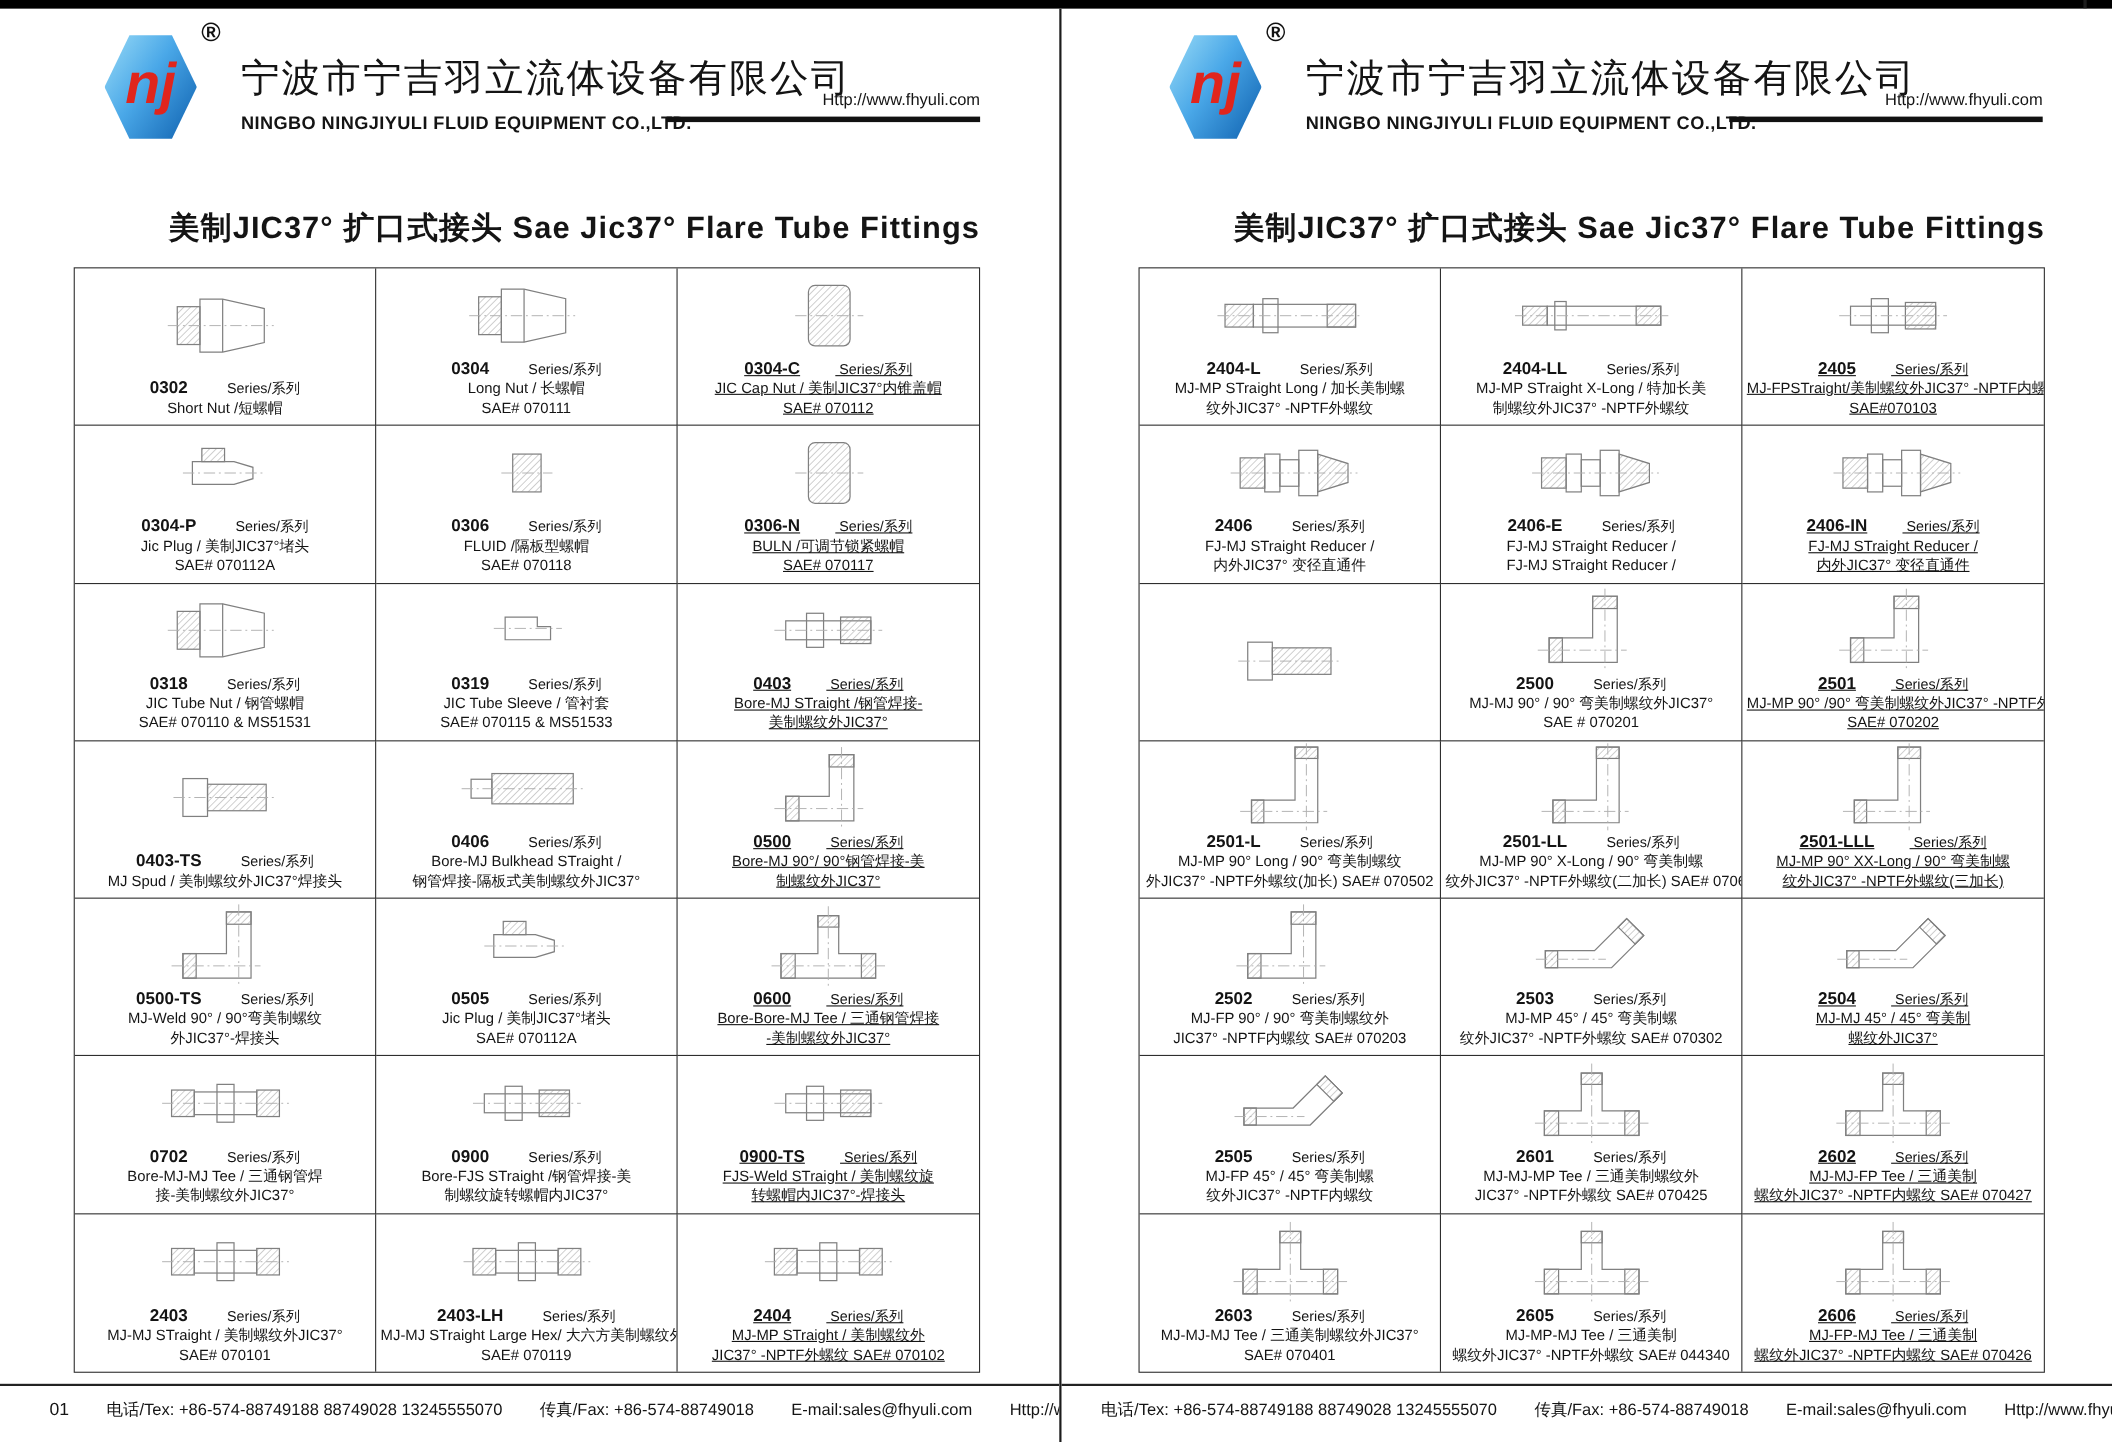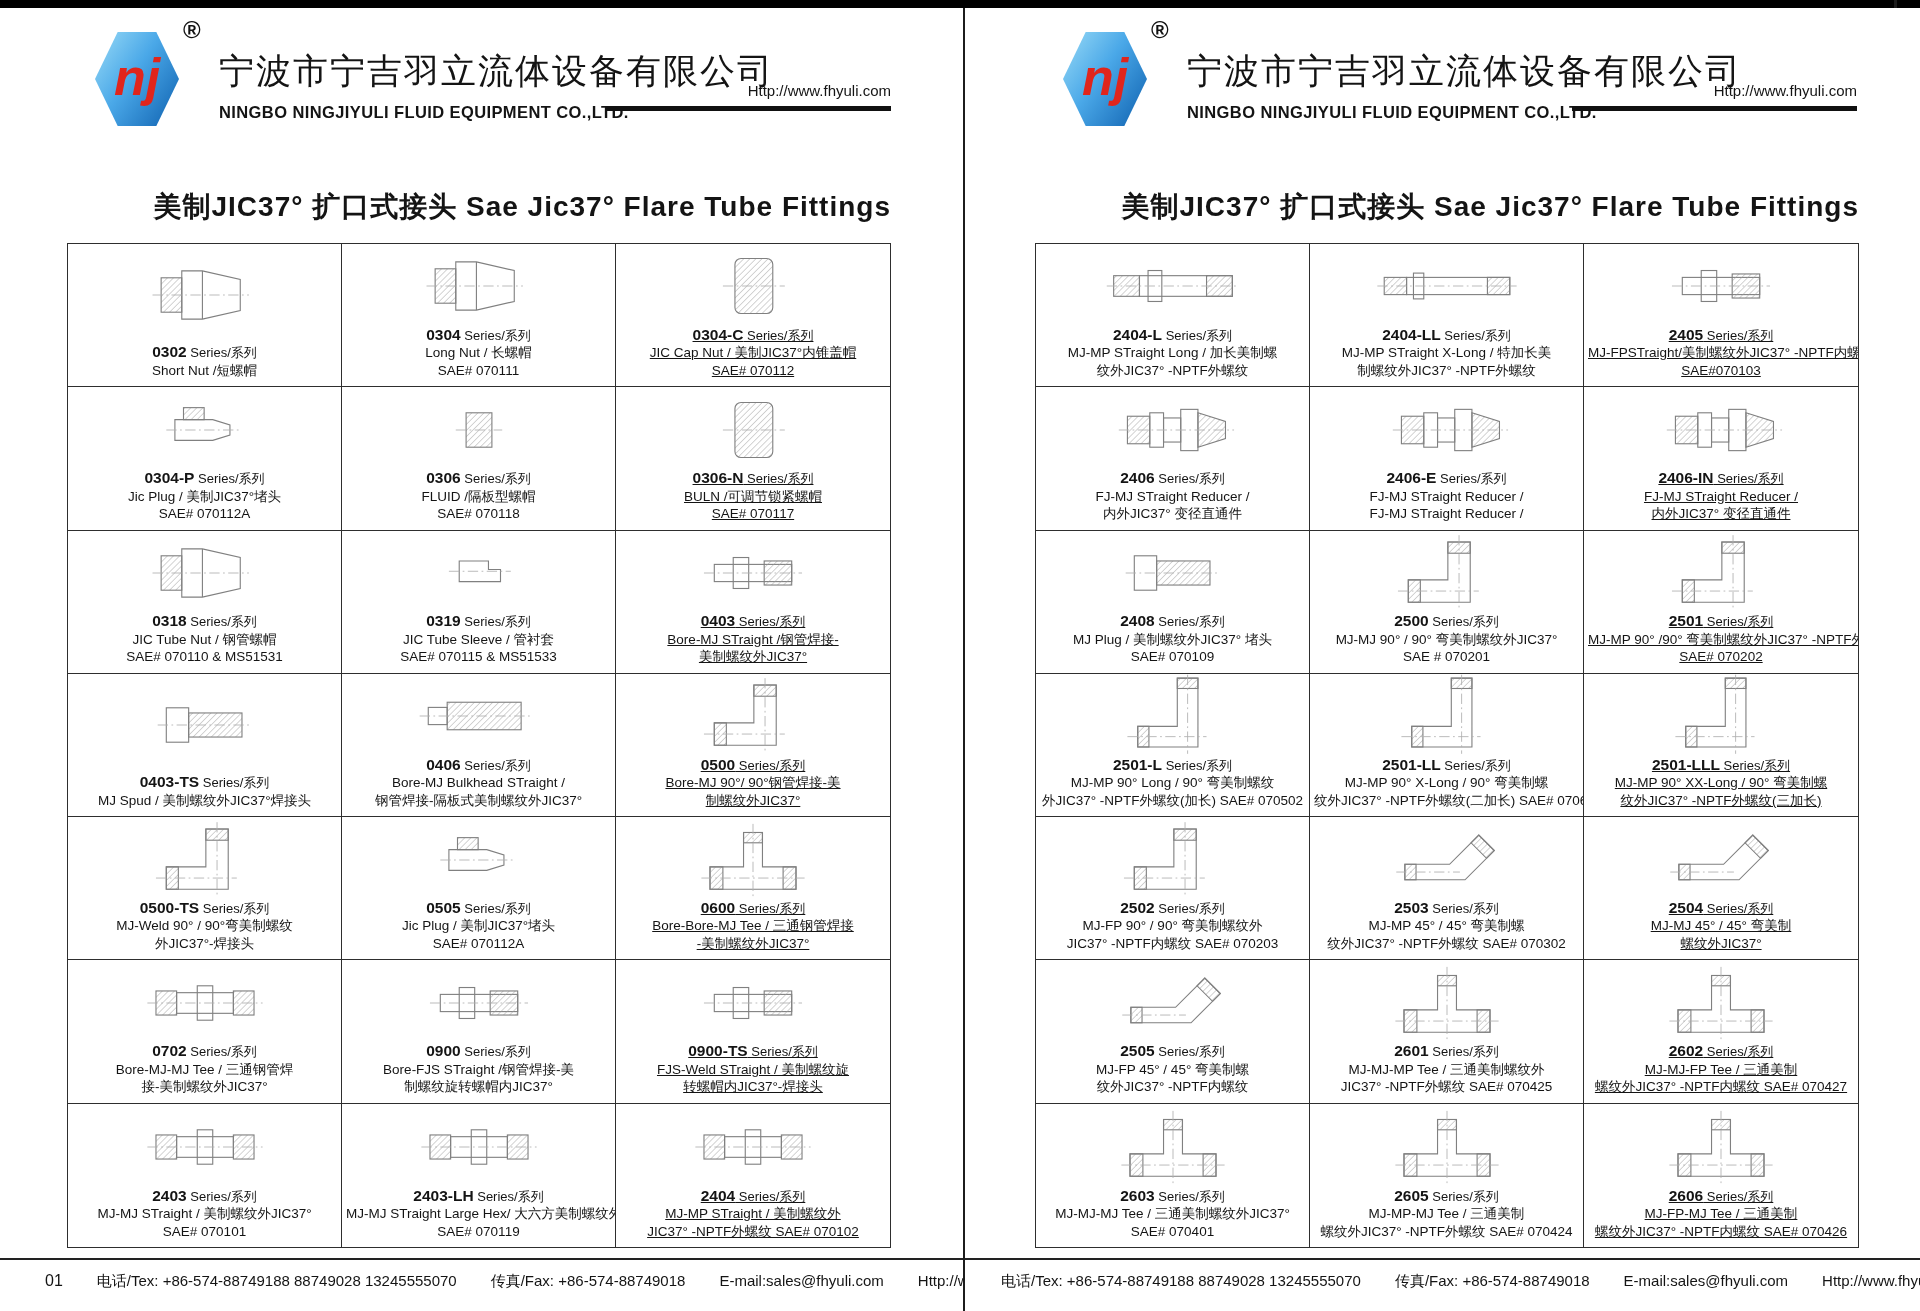--- a/index.html
+++ b/index.html
@@ -37,21 +37,21 @@
   .grid{position:absolute;left:70px;top:235px;width:824px;height:1005px;
         display:grid;grid-template-columns:repeat(3,1fr);grid-template-rows:repeat(7,1fr);
         border:1px solid #2e2e2e;box-sizing:border-box;background:#fff;}
   .cell{border-right:1px solid #2e2e2e;border-bottom:1px solid #2e2e2e;box-sizing:border-box;
         display:flex;flex-direction:column;padding:3px 4px 5px;overflow:hidden;}
   .cell:nth-child(3n){border-right:none;text-decoration:underline;}
   .cell:nth-child(n+19){border-bottom:none;}
   .drawing{flex:1;display:flex;align-items:center;justify-content:center;min-height:0;}
   .caption{text-align:center;font-size:13.5px;line-height:17.5px;padding-bottom:2px;}
   .codeline b{font-size:15.5px;font-weight:bold;}
-  .codeline span{font-size:13px;}
+  .codeline span{font-size:13px;padding-left:32px;}
   .desc{white-space:nowrap;}
 
   
   .footer-rule{position:absolute;top:1250px;left:0;width:966px;height:2px;background:#222;}
   .page-footer{position:absolute;top:1264px;left:0;width:966px;display:flex;gap:34px;
                font-size:15px;align-items:baseline;box-sizing:border-box;white-space:nowrap;}
   .page-left .page-footer{padding-left:48px;}
   .page-right .page-footer{padding-left:36px;padding-right:18px;}
   .pageno{font-size:16px;}
 </style>
@@ -651,25 +651,20 @@
             <defs>
               <pattern id="h1x6" width="5" height="5" patternUnits="userSpaceOnUse" patternTransform="rotate(45)">
                 <line x1="0" y1="0" x2="0" y2="5" stroke="#9c9c9c" stroke-width="1"></line>
               </pattern>
             </defs>
             <rect x="40" y="30" width="26" height="40" stroke="#808080" stroke-width="1.3" fill="none"></rect>
             <rect x="66" y="36" width="62" height="28" stroke="#808080" stroke-width="1.3" fill="url(#h1x6)"></rect>
             <line x1="30" y1="50" x2="140" y2="50" stroke="#b0b0b0" stroke-width="1" stroke-dasharray="12 4 2 4"></line>
           </svg>
         </div>
-        <div class="caption">
-          <div class="codeline"><b>2408</b><span> Series/系列</span></div>
-          <div class="desc">MJ Plug / 美制螺纹外JIC37° 堵头</div>
-          <div class="desc">SAE# 070109</div>
-        </div>
       </div>
       <div class="cell">
         <div class="drawing">
           <svg width="178" height="86" viewBox="0 0 170 100" xmlns="http://www.w3.org/2000/svg">
             <defs>
               <pattern id="h1x7" width="5" height="5" patternUnits="userSpaceOnUse" patternTransform="rotate(45)">
                 <line x1="0" y1="0" x2="0" y2="5" stroke="#9c9c9c" stroke-width="1"></line>
               </pattern>
             </defs>
             <path d="M40,58 L86,58 L86,14 L112,14 L112,84 L40,84 Z" stroke="#808080" stroke-width="1.3" fill="none"></path>
@@ -928,21 +923,21 @@
             <rect x="35" y="58" width="15" height="26" stroke="#808080" stroke-width="1.3" fill="url(#h1x19)"></rect>
             <rect x="120" y="58" width="15" height="26" stroke="#808080" stroke-width="1.3" fill="url(#h1x19)"></rect>
             <rect x="74" y="18" width="22" height="12" stroke="#808080" stroke-width="1.3" fill="url(#h1x19)"></rect>
             <line x1="25" y1="71" x2="145" y2="71" stroke="#b0b0b0" stroke-width="1" stroke-dasharray="12 4 2 4"></line>
             <line x1="85" y1="8" x2="85" y2="94" stroke="#b0b0b0" stroke-width="1" stroke-dasharray="12 4 2 4"></line>
           </svg>
         </div>
         <div class="caption">
           <div class="codeline"><b>2605</b><span> Series/系列</span></div>
           <div class="desc">MJ-MP-MJ Tee / 三通美制</div>
-          <div class="desc">螺纹外JIC37° -NPTF外螺纹  SAE# 070424</div>
+          <div class="desc">螺纹外JIC37° -NPTF外螺纹  SAE# 044340</div>
         </div>
       </div>
       <div class="cell">
         <div class="drawing">
           <svg width="178" height="86" viewBox="0 0 170 100" xmlns="http://www.w3.org/2000/svg">
             <defs>
               <pattern id="h1x20" width="5" height="5" patternUnits="userSpaceOnUse" patternTransform="rotate(45)">
                 <line x1="0" y1="0" x2="0" y2="5" stroke="#9c9c9c" stroke-width="1"></line>
               </pattern>
             </defs>

